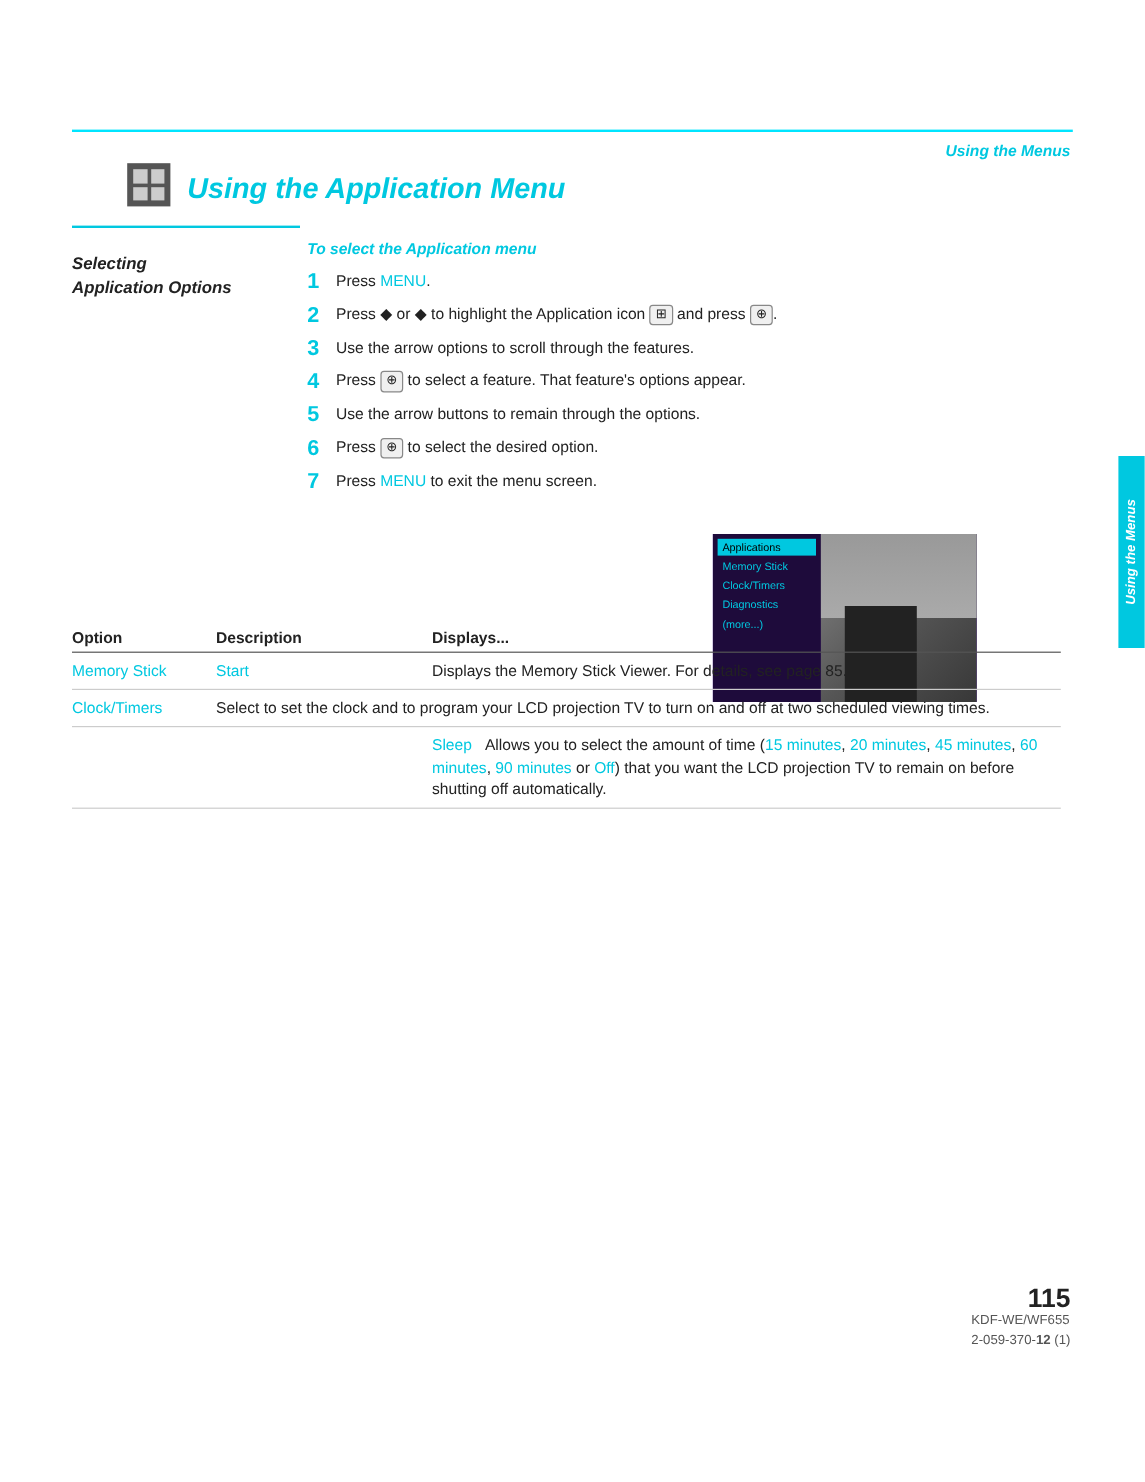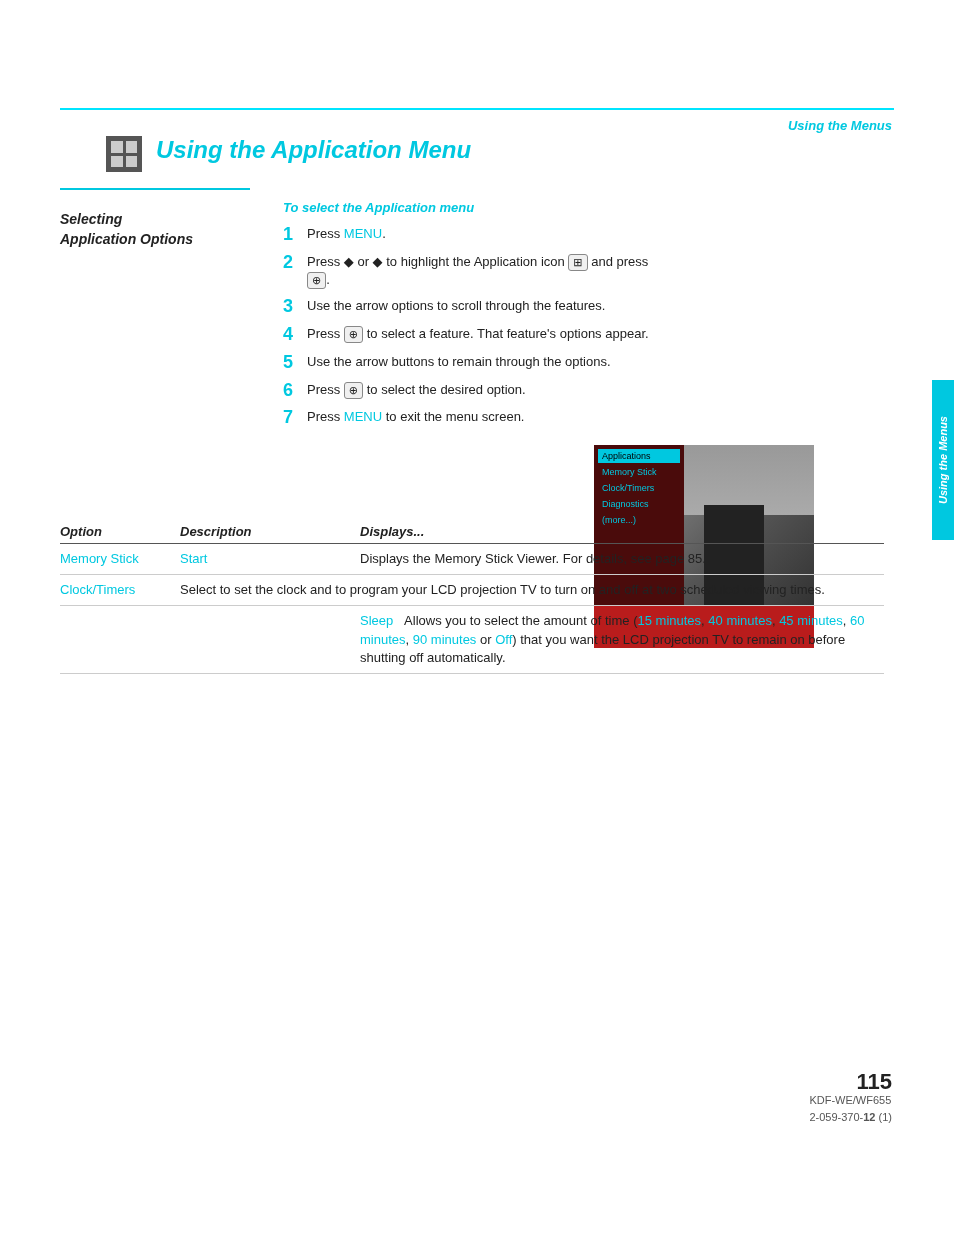--- a/index.html
+++ b/index.html
@@ -55,21 +55,21 @@
       font-style: italic;
       white-space: nowrap;
     }
 
     
     .title-area {
       position: absolute;
       top: 136px;
       left: 60px;
       display: flex;
-      align-items: flex-start;
+      align-items: flex-end;
       gap: 14px;
       padding-left: 46px;
     }
     .app-icon {
       width: 36px;
       height: 36px;
       background: #555;
       display: grid;
       grid-template-columns: 1fr 1fr;
       grid-template-rows: 1fr 1fr;
@@ -109,21 +109,21 @@
       font-style: italic;
       font-size: 14px;
       color: #222;
       line-height: 1.4;
     }
 
     
     .main-content {
       position: absolute;
       top: 200px;
-      left: 283px;
+      left: 256px;
       right: 70px;
     }
 
     
     .sub-heading {
       font-weight: bold;
       font-style: italic;
       color: #00c8e0;
       font-size: 13px;
       margin-bottom: 10px;
@@ -163,22 +163,22 @@
       background: #f0f0f0;
       vertical-align: middle;
     }
 
     
     .screenshot-box {
       position: absolute;
       top: 230px;
       right: 70px;
       width: 220px;
-      height: 203px;
-      background: #b91c1c;
+      height: 140px;
+      background: #4c1d95;
       overflow: hidden;
     }
     .screenshot-overlay {
       position: absolute;
       top: 0;
       left: 0;
       width: 90px;
       height: 160px;
       background: rgba(0,0,0,0.6);
       padding: 4px;
@@ -230,21 +230,20 @@
       right: 70px;
     }
     .table-inner {
       width: 100%;
       border-collapse: collapse;
     }
     .table-inner thead tr {
       border-bottom: 1px solid #555;
     }
     .table-inner th {
-      font-style: italic;
       font-weight: bold;
       font-size: 13px;
       color: #222;
       padding: 4px 8px 4px 0;
       text-align: left;
     }
     .table-inner td {
       font-size: 13px;
       padding: 6px 8px 6px 0;
       vertical-align: top;
@@ -422,21 +421,21 @@
         <td colspan="2">
           Select to set the clock and to program your LCD projection TV to turn on and off at two scheduled viewing times.
         </td>
       </tr>
 
       <tr>
         <td></td>
         <td></td>
         <td>
           <span class="cyan-text">Sleep</span>
-          &nbsp;&nbsp;Allows you to select the amount of time (<span class="cyan-text">15 minutes</span>, <span class="cyan-text">40 minutes</span>, <span class="cyan-text">45 minutes</span>, <span class="cyan-text">60 minutes</span>, <span class="cyan-text">90 minutes</span> or <span class="cyan-text">Off</span>) that you want the LCD projection TV to remain on before shutting off automatically.
+          &nbsp;&nbsp;Allows you to select the amount of time (<span class="cyan-text">15 minutes</span>, <span class="cyan-text">20 minutes</span>, <span class="cyan-text">45 minutes</span>, <span class="cyan-text">60 minutes</span>, <span class="cyan-text">90 minutes</span> or <span class="cyan-text">Off</span>) that you want the LCD projection TV to remain on before shutting off automatically.
         </td>
       </tr>
     </tbody>
   </table>
 </div>
 
 <div class="page-number">115</div>
 
 <div class="model-info">
   KDF-WE/WF655<br>2-059-370-<strong>12</strong> (1)

